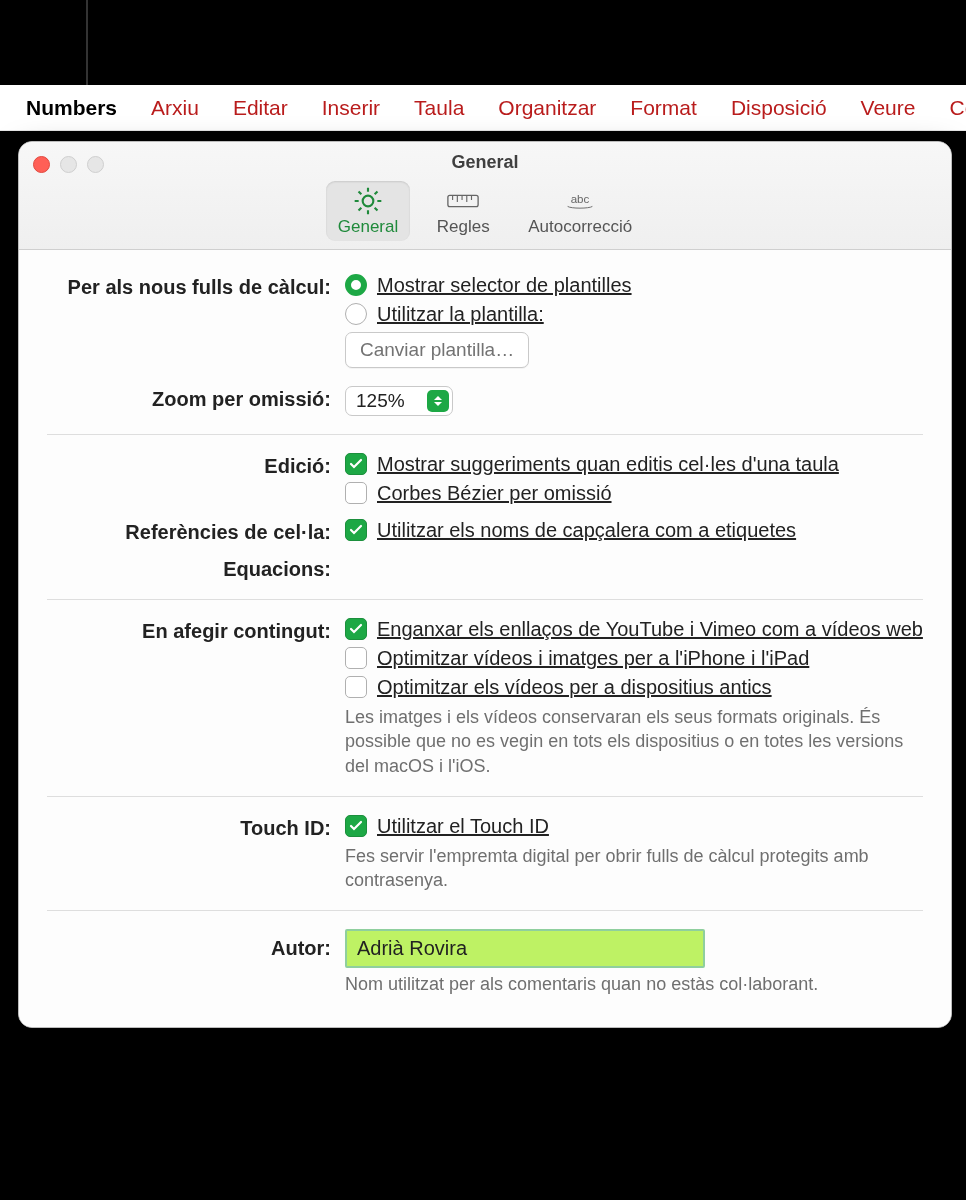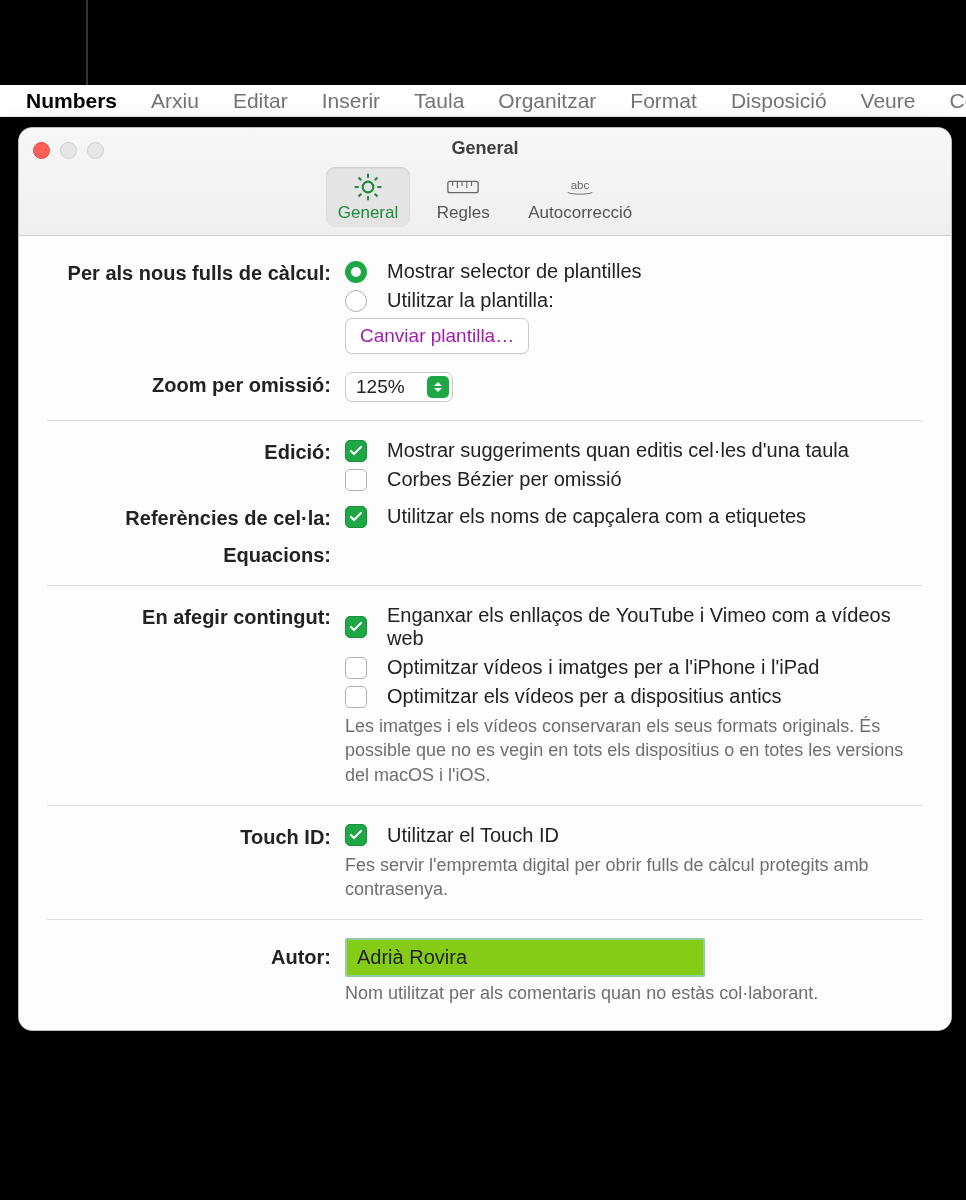--- a/index.html
+++ b/index.html
@@ -16,29 +16,29 @@
   .leader-line {
     position: absolute;
     left: 86px;
     top: 0;
     width: 2px;
     height: 85px;
     background: #333;
   }
   .menu-bar {
     background: #fff;
-    height: 32px;
+    height: 46px;
     display: flex;
     align-items: center;
     padding: 0 26px;
     gap: 34px;
     border-bottom: 1px solid #e5e5e5;
     width: 966px;
   }
-  .menu-bar span { font-size: 21px; color: #737373; white-space: nowrap; }
+  .menu-bar span { font-size: 21px; color: #b91c1c; white-space: nowrap; }
   .menu-bar .active { font-weight: 700; color: #000; }
   .stage { padding: 10px 0 0 18px; }
   .window {
     width: 934px;
     background: #ececec;
     border-radius: 14px;
     border: 1px solid #bcbcbc;
     box-shadow: 0 8px 30px rgba(0,0,0,0.35);
     overflow: hidden;
   }
@@ -60,46 +60,46 @@
     display: flex; flex-direction: column; align-items: center;
     padding: 6px 12px 4px; border-radius: 9px;
     min-width: 78px;
   }
   .tab.active { background: #e4e4e4; box-shadow: inset 0 1px 2px rgba(0,0,0,0.12); }
   .tab .icon { width: 34px; height: 28px; display: flex; align-items: center; justify-content: center; }
   .tab .label { font-size: 17px; margin-top: 2px; }
   .tab.active .label { color: #1f8a3b; }
   .tab .label { color: #555; }
   .content { background: #fdfdfd; }
-  .pane-inner { padding: 24px 28px 18px 28px; }
+  .pane-inner { padding: 24px 28px 24px 28px; }
   .row { display: flex; align-items: flex-start; margin-bottom: 6px; }
   .label-col { width: 298px; text-align: right; padding-right: 14px; font-weight: 700; font-size: 20px; color: #222; padding-top: 2px; }
   .ctrl-col { flex: 1; font-size: 20px; color: #222; }
-  .radio-row, .check-row { display: flex; align-items: center; gap: 20px; margin-bottom: 6px; }
+  .radio-row, .check-row { display: flex; align-items: flex-start; gap: 10px; margin-bottom: 6px; text-decoration: underline; }
   .radio {
     width: 22px; height: 22px; border-radius: 50%;
     border: 1px solid #b0b0b0; background: #fff; display: inline-flex;
     align-items: center; justify-content: center;
   }
   .radio.checked { border: 6px solid #1da845; }
   .radio.checked::after { content:''; }
   .checkbox {
     width: 22px; height: 22px; border-radius: 5px;
     border: 1px solid #b0b0b0; background: #fff;
     display: inline-flex; align-items: center; justify-content: center;
     flex-shrink: 0;
   }
   .checkbox.checked { background: #1da845; border-color: #1c8f3d; }
   .checkbox.checked svg { display: block; }
   .checkbox svg { display: none; }
   .checkbox.disabled { background: #f3f3f3; border-color: #dcdcdc; }
   .disabled-text { color: #aeaeae; }
   .btn {
     display: inline-block; background: #fff; border: 1px solid #c9c9c9;
-    border-radius: 7px; padding: 6px 14px; font-size: 19px; color: #a21caf;
+    border-radius: 7px; padding: 6px 14px; font-size: 19px; color: #737373;
     box-shadow: 0 1px 0 rgba(0,0,0,0.04);
   }
   .select {
     display: inline-flex; align-items: center; background: #fff;
     border: 1px solid #c9c9c9; border-radius: 7px;
     padding: 3px 3px 3px 10px; font-size: 19px; color: #222;
     gap: 22px;
   }
   .select .caret {
     width: 22px; height: 22px; border-radius: 5px; background: #1da845;
@@ -108,21 +108,21 @@
   }
   .select .caret span {
     width: 0; height: 0; border-left: 4px solid transparent; border-right: 4px solid transparent;
   }
   .select .caret .up { border-bottom: 4px solid #fff; margin-bottom: 2px; }
   .select .caret .down { border-top: 4px solid #fff; }
   .divider { border: none; border-top: 1px solid #dedede; margin: 18px 0; }
   .desc { font-size: 18px; color: #6f6f6f; line-height: 1.35; margin-top: 4px; max-width: 580px; }
   .text-input {
     width: 360px; border: 2px solid #8fcf9e; border-radius: 2px;
-    padding: 6px 10px; font-size: 20px; color: #222; background: #84cc16;
+    padding: 6px 10px; font-size: 20px; color: #222; background: #bef264;
     outline: none;
   }
   .gear-svg { width:32px; height:32px; }
 </style>
 </head>
 <body>
 
 <div class="top-black">
   <div class="leader-line"></div>
 </div>

